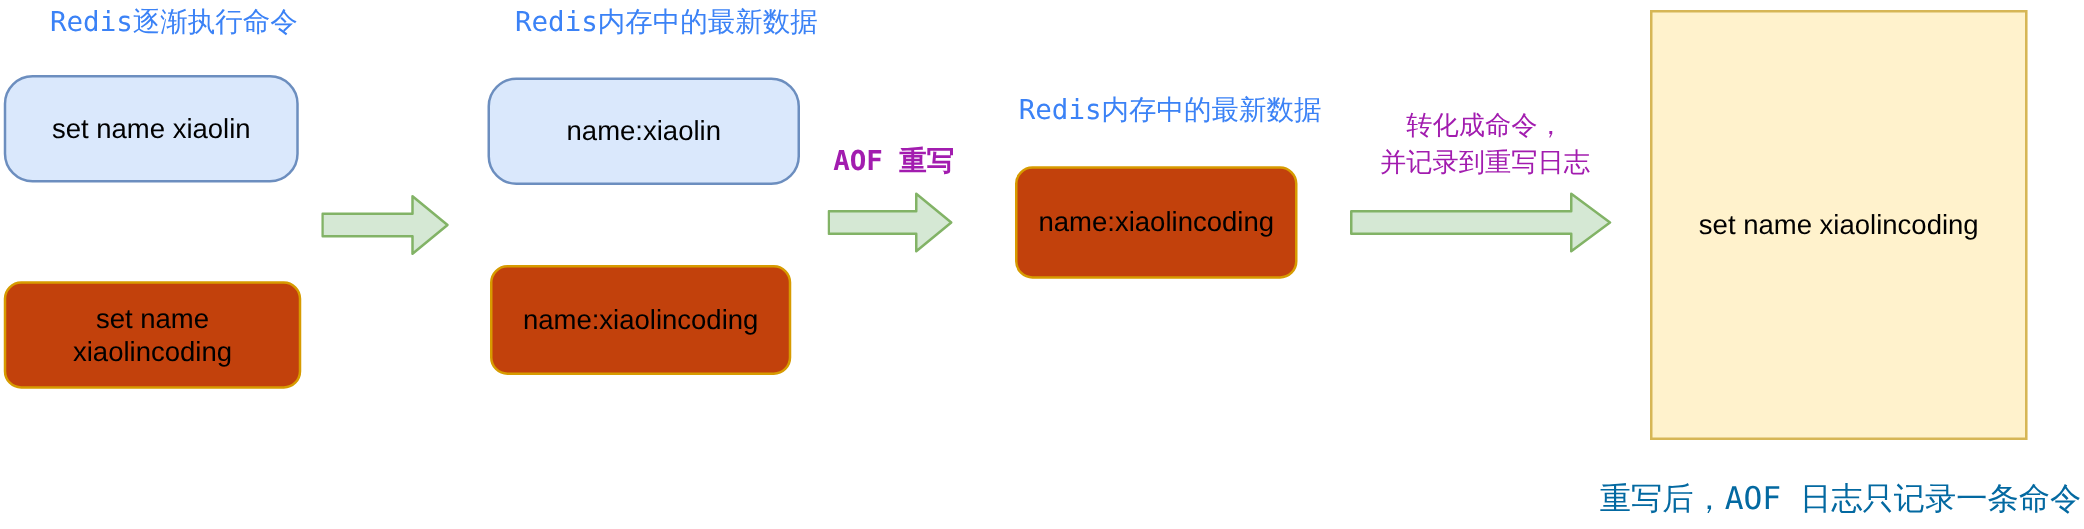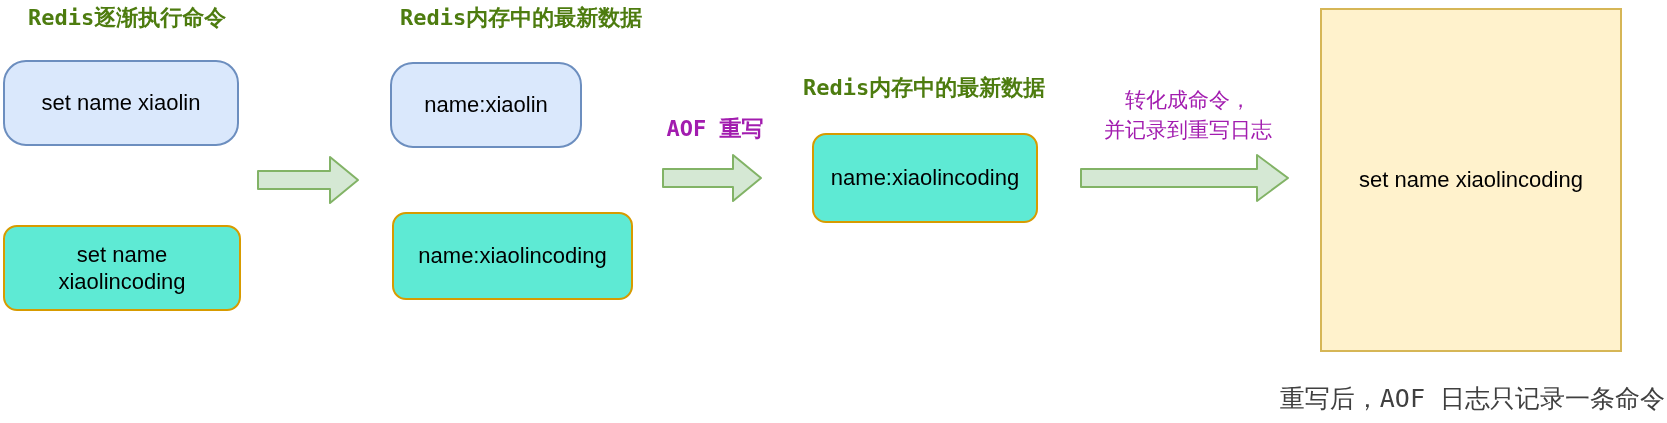--- a/index.html
+++ b/index.html
@@ -13,49 +13,50 @@
     height: 423px;
     background: #ffffff;
     overflow: hidden;
     font-family: "Liberation Sans", sans-serif;
     color: #000000;
   }
   .title {
     position: absolute;
     font-family: "DejaVu Sans Mono", monospace;
     font-size: 22px;
-    font-weight: 700;
+    font-weight: 400;
     white-space: nowrap;
-    color: #4d7c0f;
+    color: #3b82f6;
+    margin-left: 12px;
   }
   .t1 { left: 28px;  top: 3px; }
   .t2 { left: 400px; top: 3px; }
   .t3 { left: 803px; top: 73px; }
 
   .box {
     position: absolute;
     display: flex;
     align-items: center;
     justify-content: center;
     text-align: center;
     border: 2px solid;
     border-radius: 14px;
     font-size: 22px;
     line-height: 1.25;
     white-space: pre-line;
     box-sizing: border-box;
     color: #000000;
   }
   .blue   { background: #dae8fc; border-color: #6c8ebf; border-radius: 23px; }
-  .orange { background: #5eead4; border-color: #d79b00; }
+  .orange { background: #c2410c; border-color: #d79b00; }
   .yellow { background: #fff2cc; border-color: #d6b656; border-radius: 0; }
 
   .b1 { left: 3px;    top: 60px;  width: 236px; height: 86px; }
   .b2 { left: 3px;    top: 225px; width: 238px; height: 86px; }
-  .b3 { left: 390px;  top: 62px;  width: 192px; height: 86px; }
+  .b3 { left: 390px;  top: 62px;  width: 250px; height: 86px; }
   .b4 { left: 392px;  top: 212px; width: 241px; height: 88px; }
   .b5 { left: 812px;  top: 133px; width: 226px; height: 90px; }
   .b6 { left: 1320px; top: 8px;   width: 302px; height: 344px; }
 
   .arrow { position: absolute; }
   .a1 { left: 257px;  top: 155px; }
   .a2 { left: 662px;  top: 153px; }
   .a3 { left: 1080px; top: 153px; }
 
   .flow-label {
@@ -74,21 +75,21 @@
     left: 1078px; top: 85px; width: 220px;
     font-size: 21px;
     line-height: 30px;
   }
   .footer-note {
     position: absolute;
     right: 2px; top: 382px;
     font-family: "DejaVu Sans Mono", monospace;
     font-size: 25px;
     white-space: nowrap;
-    color: #404040;
+    color: #0369a1;
   }
 </style>
 </head>
 <body>
 
 <div class="canvas">
 
   <div class="title t1">Redis逐渐执行命令</div>
   <div class="box blue b1">set name xiaolin</div>
   <div class="box orange b2">set name

